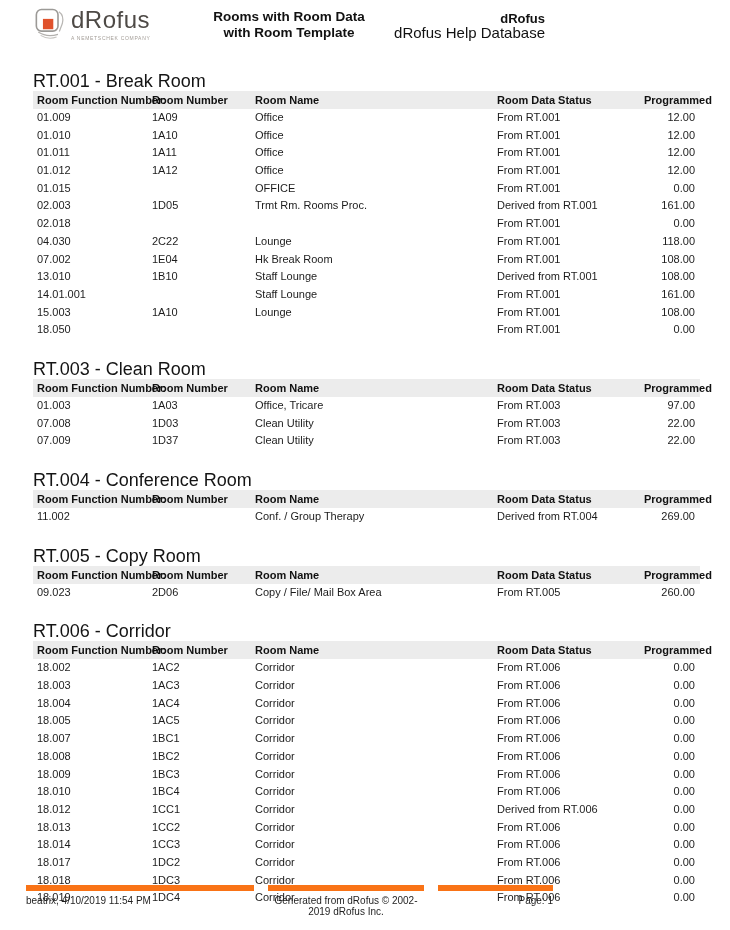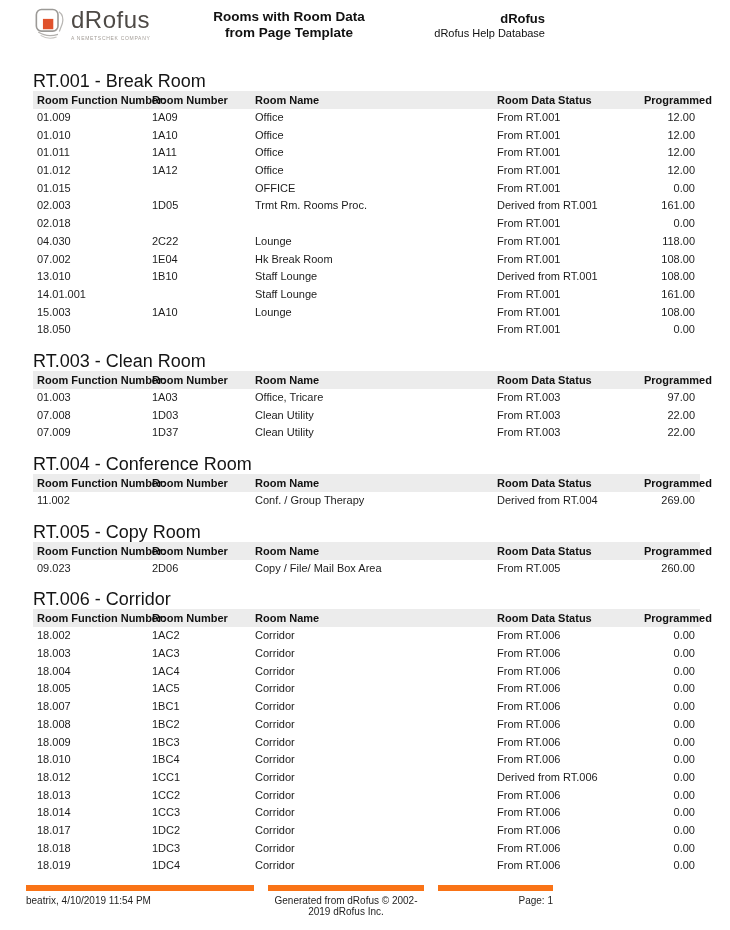--- a/index.html
+++ b/index.html
@@ -18,25 +18,25 @@
   .logo { position: absolute; left: 34px; top: 7px; display: flex; align-items: flex-start; }
   .logo-icon { width: 32px; height: 36px; display: block; }
   .logo-text { margin-left: 5px; display: flex; flex-direction: column; }
   .logo-brand { font-size: 24px; line-height: 26px; font-weight: 400; color: #4e4a46; letter-spacing: 0.5px; }
   .logo-tagline { font-size: 5px; letter-spacing: 0.7px; color: #a39d97; margin-top: 2px; text-transform: uppercase; }
 
   .report-title { position: absolute; left: 0; right: 0; top: 9px; text-align: center; font-weight: bold; font-size: 13.5px; line-height: 15.5px; color: #111; }
 
   .header-right { position: absolute; right: 33px; top: 11px; text-align: right; color: #111; }
   .header-right .hr-title { font-weight: bold; font-size: 13px; line-height: 15px; }
-  .header-right .hr-sub { font-size: 11px; line-height: 14px; }
+  .header-right .hr-sub { font-size: 15px; line-height: 14px; }
 
   
   main { position: absolute; top: 74px; left: 33px; width: 667px; }
-  .rt-section + .rt-section { margin-top: 15px; }
+  .rt-section + .rt-section { margin-top: 23px; }
   .section-title { font-size: 18px; line-height: 14px; font-weight: normal; color: #141414; margin: 0 0 3px 0; }
 
   .thead, .trow {
     display: grid;
     grid-template-columns: 115px 103px 242px 147px 1fr;
     padding: 0 5px 0 4px;
     white-space: nowrap;
   }
   .thead { background: #ececec; height: 18px; line-height: 18px; font-weight: bold; font-size: 11px; color: #111; }
   .trow { height: 17.7px; line-height: 17.7px; font-size: 11px; color: #1c1c1c; }
@@ -71,21 +71,21 @@
         </svg>
       </span>
       <span class="logo-text">
         <span class="logo-brand">dRofus</span>
         <span class="logo-tagline">A NEMETSCHEK COMPANY</span>
       </span>
     </div>
 
     <div class="report-title">
       <div>Rooms with Room Data</div>
-      <div>from Page Template</div>
+      <div>with Room Template</div>
     </div>
 
     <div class="header-right">
       <div class="hr-title">dRofus</div>
       <div class="hr-sub">dRofus Help Database</div>
     </div>
   </header>
 
   <main id="sections">
   <section class="rt-section">

